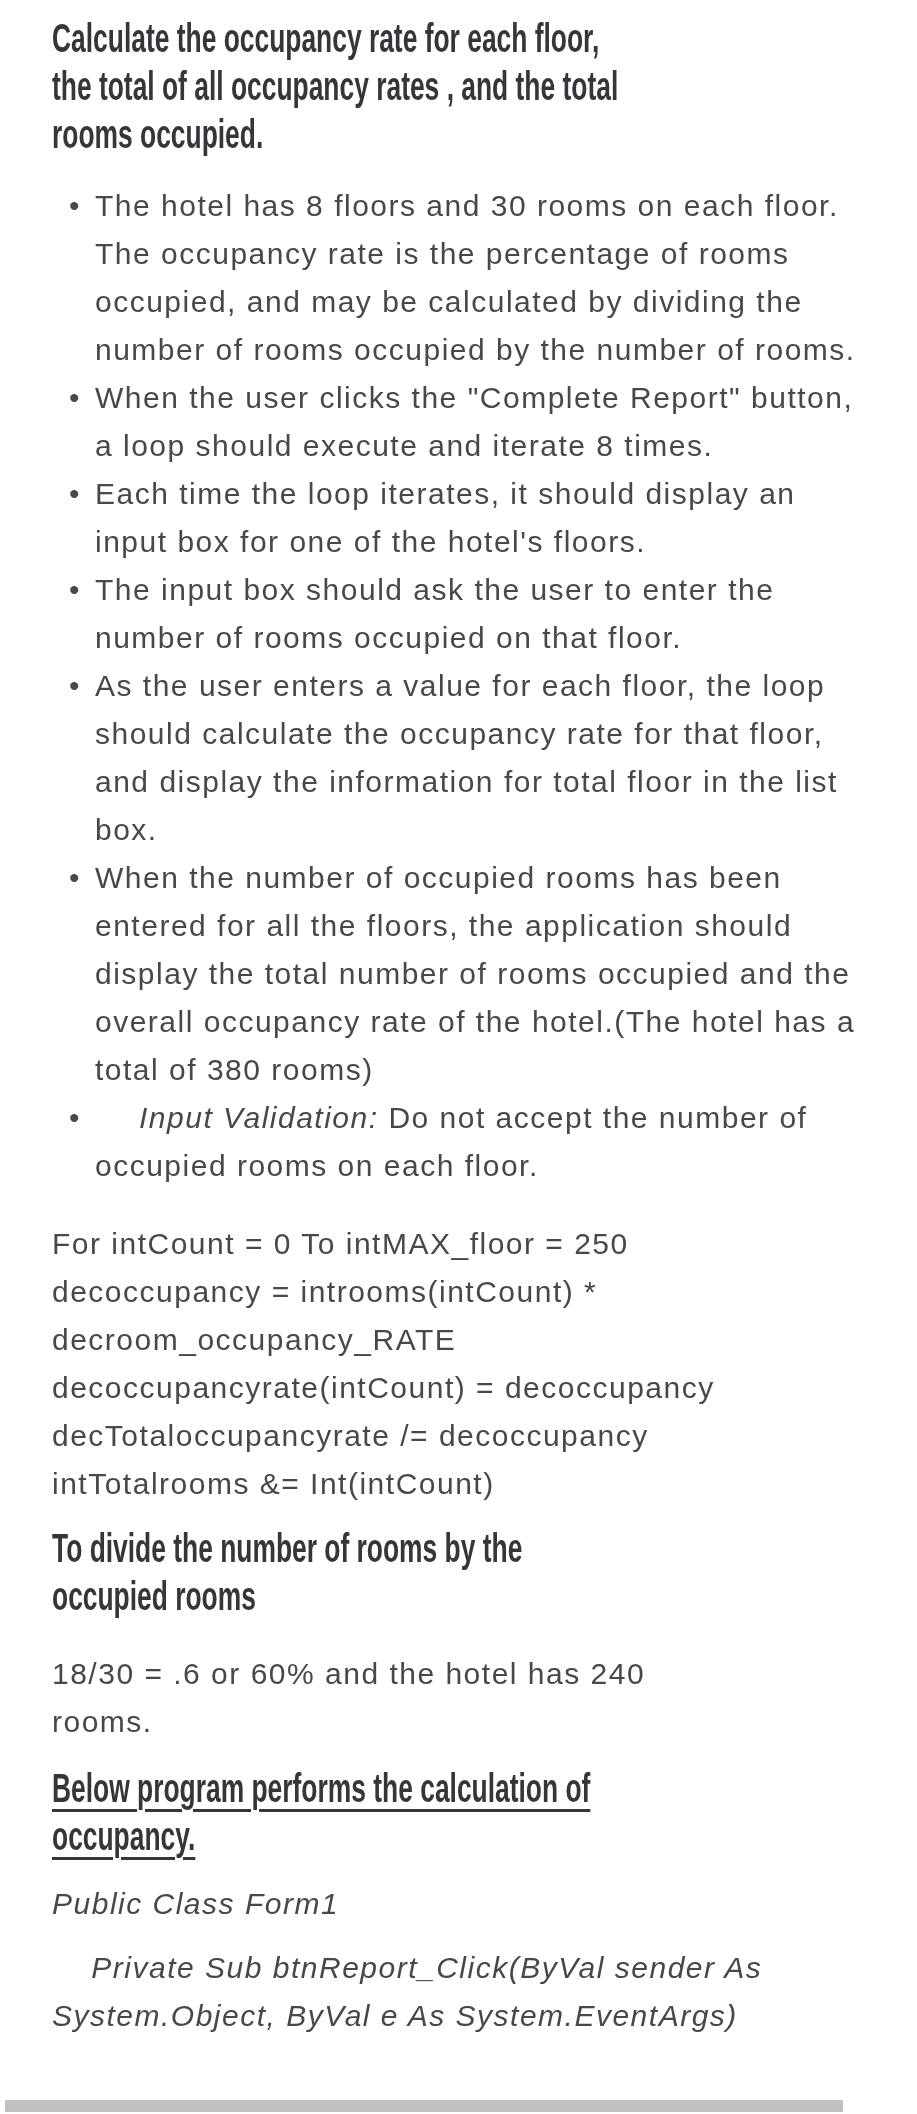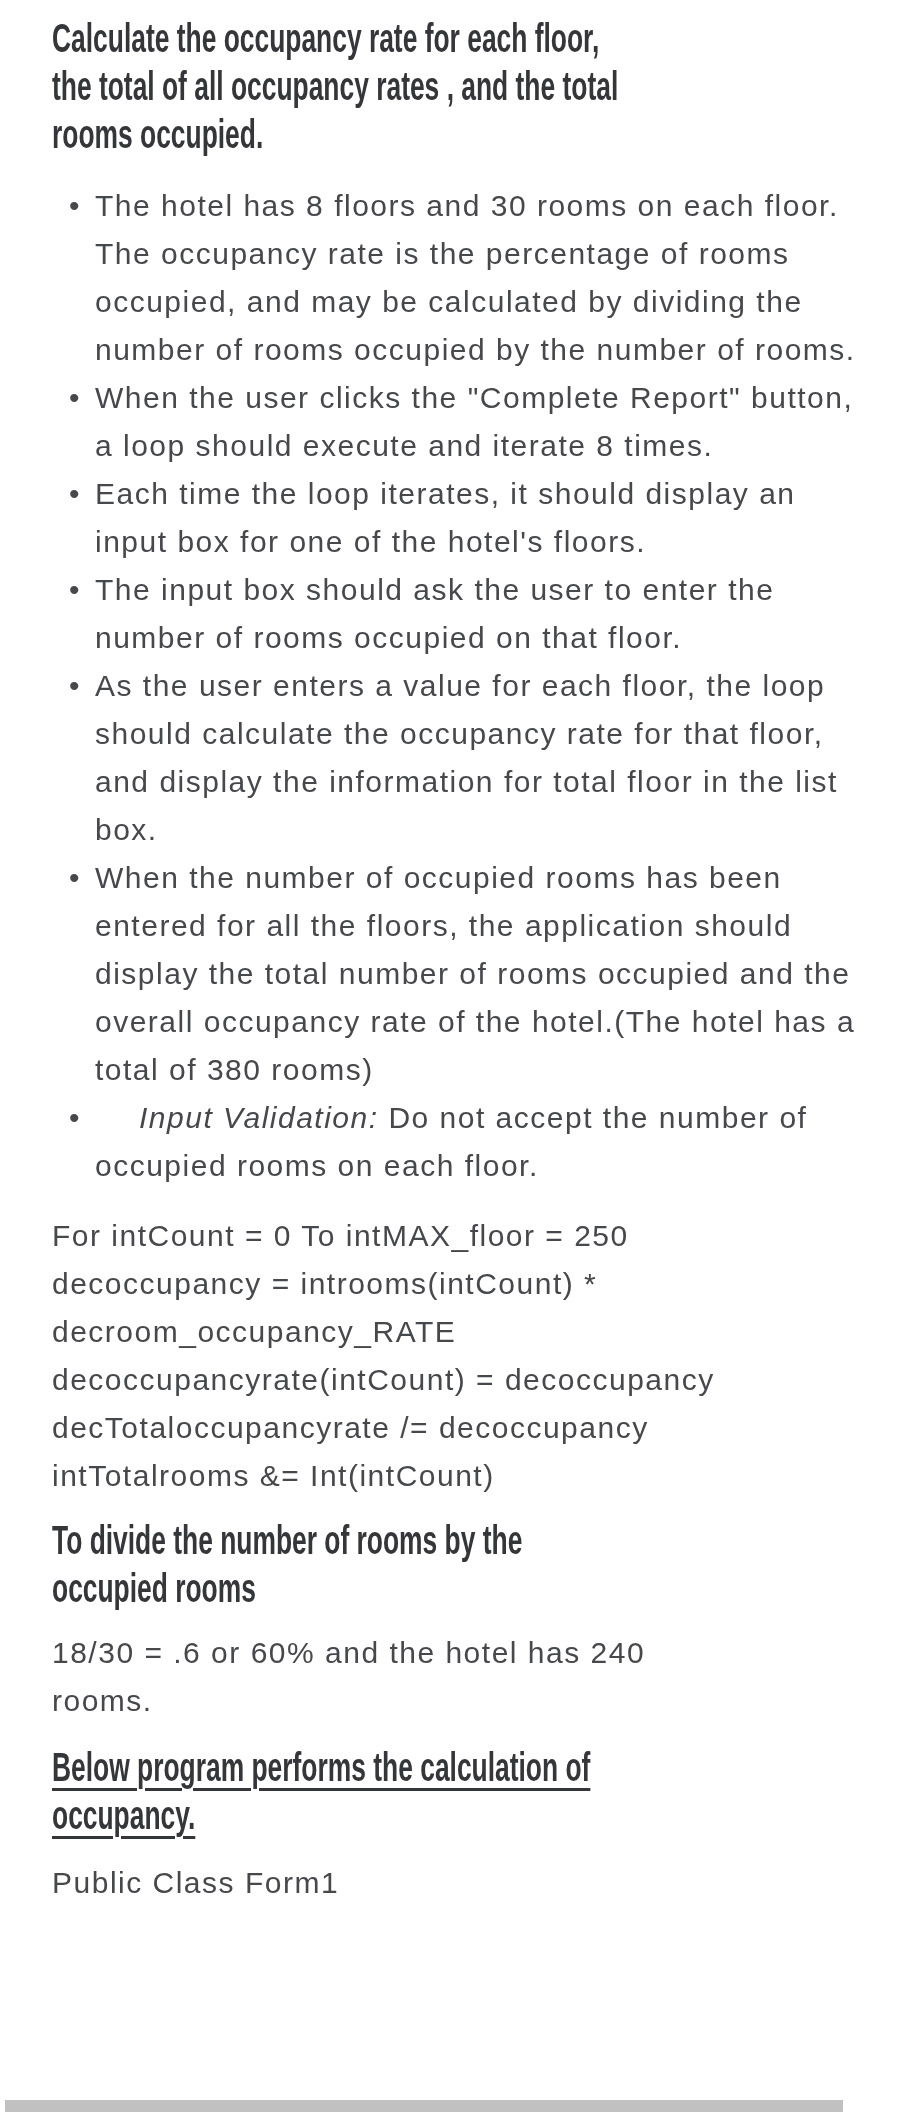--- a/index.html
+++ b/index.html
@@ -45,21 +45,21 @@
     font-family: "Liberation Sans", sans-serif;
     font-weight: 400;
     font-size: 30px;
     line-height: 48px;
     letter-spacing: 1.5px;
     color: var(--text);
     margin: 0;
   }
   .pre     { white-space: pre-line; }
   .prewrap { white-space: pre-wrap; }
-  .italic  { }
+  .italic  { font-style: italic; }
   em       { font-style: italic; margin-left: 44px; }
 
   
   .bullets {
     list-style: none;
     margin: 24px 0 0 0;
     padding: 0;
   }
   .bullets li {
     display: flex;
@@ -68,23 +68,23 @@
   .bullets .dot {
     flex: 0 0 43px;
     padding-left: 17px;
     font-size: 30px;
     line-height: 48px;
     color: var(--text);
   }
   .bullets .txt { flex: 1 1 auto; min-width: 0; }
 
   
-  .mt30 { margin-top: 22px; }
+  .mt30 { margin-top: 30px; }
   .mt16 { margin-top: 16px; }
-  .mt17 { margin-top: 17px; }
+  .mt17 { margin-top: 30px; }
   .mt18 { margin-top: 18px; }
   .mt20 { margin-top: 20px; }
 
   
   .hscrollbar {
     position: absolute;
     left: 0;
     bottom: 0;
     width: 917px;
     height: 15px;
@@ -150,18 +150,20 @@
 occupied rooms</h2>
 
   <p class="body pre mt17">18/30 = .6 or 60% and the hotel has 240
 rooms.</p>
 
   <h2 class="heading underline mt18">Below program performs the calculation of
 occupancy.</h2>
 
   <p class="body italic mt20">Public Class Form1</p>
 
+  <p class="body italic prewrap mt16">    Private Sub btnReport_Click(ByVal sender As
+System.Object, ByVal e As System.EventArgs)</p>
 
 </div>
 
 <div class="hscrollbar">
   <div class="thumb"></div>
 </div>
 
 </body></html>

